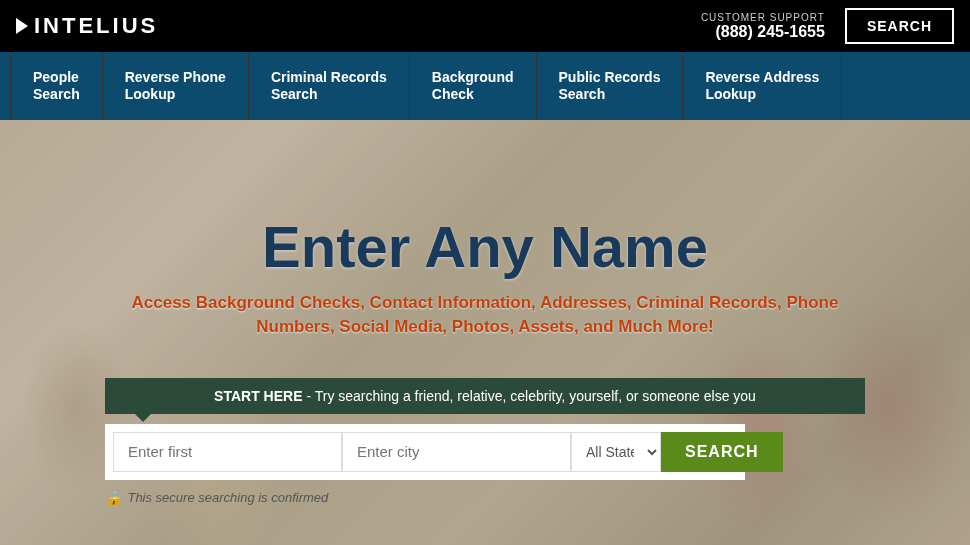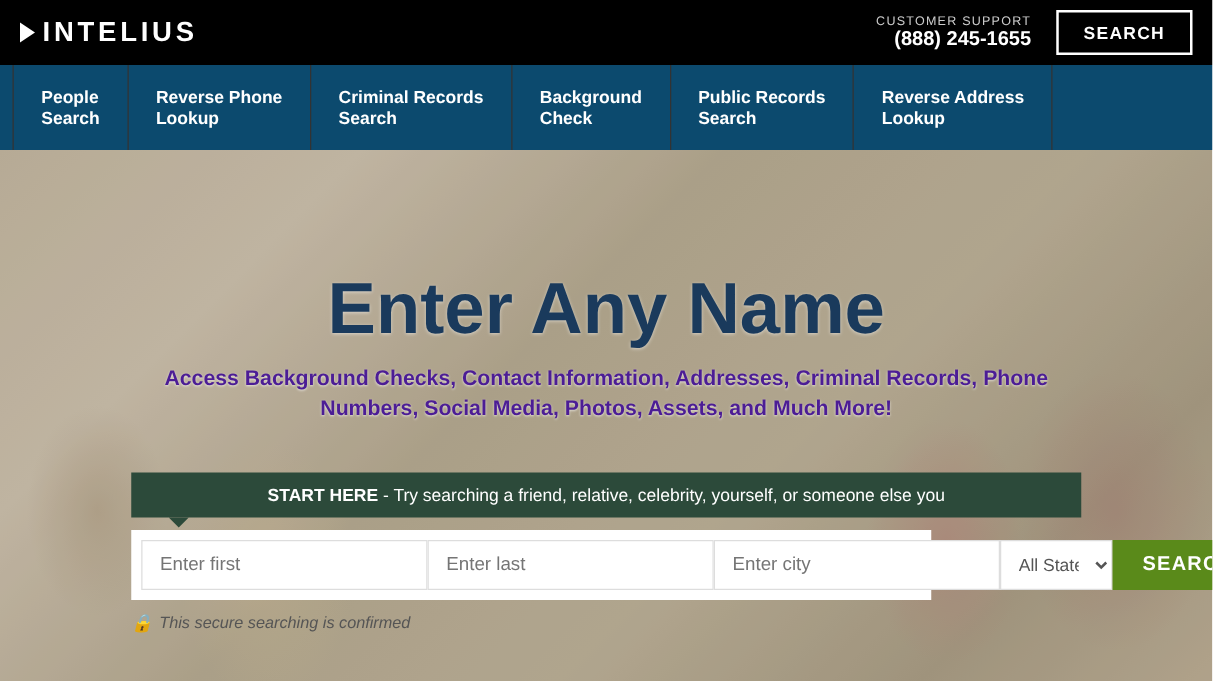--- a/index.html
+++ b/index.html
@@ -125,21 +125,21 @@
       font-size: 58px;
       font-weight: bold;
       color: #1a3a5c;
       text-shadow: 0 1px 3px rgba(255,255,255,0.5);
       margin-bottom: 12px;
       line-height: 1.1;
     }
     .hero-subtitle {
       font-size: 17px;
       font-weight: bold;
-      color: #4c1d95;
+      color: #c2410c;
       max-width: 760px;
       line-height: 1.4;
       margin-bottom: 39px;
       text-shadow: 0 1px 2px rgba(255,255,255,0.7);
     }
 
     
     .start-here-banner {
       background: #2c4a3a;
       color: #ffffff;
@@ -265,21 +265,20 @@
   <div class="hero-content">
     <h1 class="hero-title">Enter Any Name</h1>
     <p class="hero-subtitle">Access Background Checks, Contact Information, Addresses, Criminal Records, Phone Numbers, Social Media, Photos, Assets, and Much More!</p>
 
     <div class="start-here-banner">
       <strong>START HERE</strong><span> - Try searching a friend, relative, celebrity, yourself, or someone else you</span>
     </div>
 
     <div class="search-form">
       <input class="search-input" type="text" placeholder="Enter first" style="">
-      <input class="search-input" type="text" placeholder="Enter last" style="">
       <input class="search-input city" type="text" placeholder="Enter city" style="">
       <select class="state-select">
       <option value="All States">All States</option><option value="AL">AL</option><option value="AK">AK</option><option value="AZ">AZ</option><option value="AR">AR</option><option value="CA">CA</option><option value="CO">CO</option><option value="CT">CT</option><option value="DE">DE</option><option value="FL">FL</option><option value="GA">GA</option><option value="HI">HI</option><option value="ID">ID</option><option value="IL">IL</option><option value="IN">IN</option><option value="IA">IA</option><option value="KS">KS</option><option value="KY">KY</option><option value="LA">LA</option><option value="ME">ME</option><option value="MD">MD</option><option value="MA">MA</option><option value="MI">MI</option><option value="MN">MN</option><option value="MS">MS</option><option value="MO">MO</option><option value="MT">MT</option><option value="NE">NE</option><option value="NV">NV</option><option value="NH">NH</option><option value="NJ">NJ</option><option value="NM">NM</option><option value="NY">NY</option><option value="NC">NC</option><option value="ND">ND</option><option value="OH">OH</option><option value="OK">OK</option><option value="OR">OR</option><option value="PA">PA</option><option value="RI">RI</option><option value="SC">SC</option><option value="SD">SD</option><option value="TN">TN</option><option value="TX">TX</option><option value="UT">UT</option><option value="VT">VT</option><option value="VA">VA</option><option value="WA">WA</option><option value="WV">WV</option><option value="WI">WI</option><option value="WY">WY</option></select>
       <button class="search-btn">SEARCH</button>
     </div>
 
     <div class="secure-line">
       <span class="lock-icon">🔒</span>
       <em>This secure searching is confirmed</em>
     </div>

